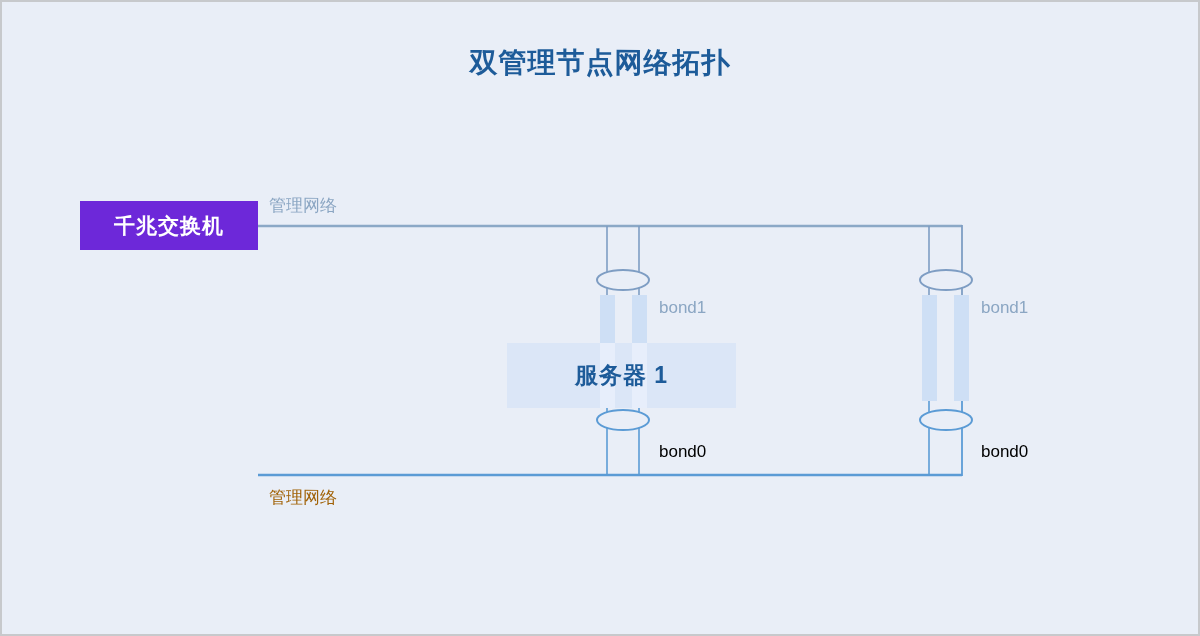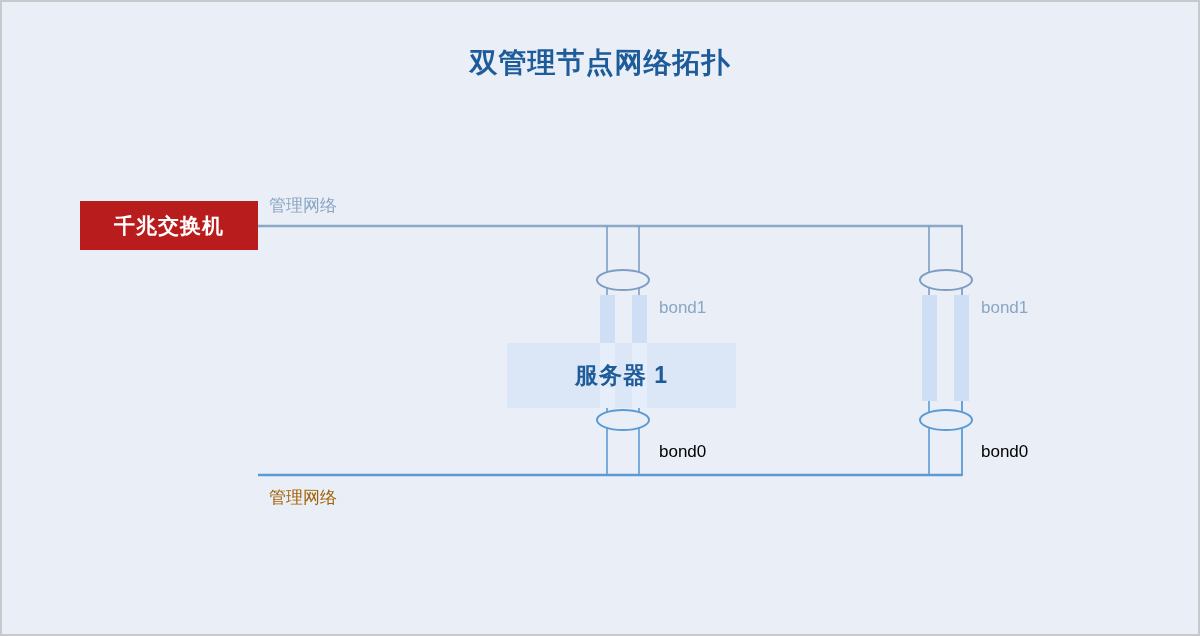--- a/index.html
+++ b/index.html
@@ -19,21 +19,21 @@
     color:#1d5b99;
     letter-spacing:1px;
   }
   .lines-svg{position:absolute;left:0;top:0;width:1200px;height:636px;}
   .switch-box{
     position:absolute;
     display:flex;align-items:center;justify-content:center;
     color:#ffffff;font-size:21px;font-weight:700;
     letter-spacing:1px;
   }
-  .switch-top{left:78px;top:199px;width:178px;height:49px;background:#b91c1c;}
+  .switch-top{left:78px;top:199px;width:178px;height:49px;background:#6d28d9;}
   .switch-bottom{left:78px;top:450px;width:178px;height:48px;background:#5b9ed7;}
   .net-label{position:absolute;font-size:17px;}
   .net-label.business{left:267px;top:192px;color:#8ba6c3;}
   .net-label.management{left:267px;top:484px;color:#a16207;}
   .strip{position:absolute;width:15px;top:293px;height:106px;background:#cedff5;}
   .strip.x1{left:598px;} .strip.x2{left:630px;}
   .strip.x3{left:920px;} .strip.x4{left:952px;}
   .server-box{
     position:absolute;top:315px;height:65px;
     background:#dbe6f7;

